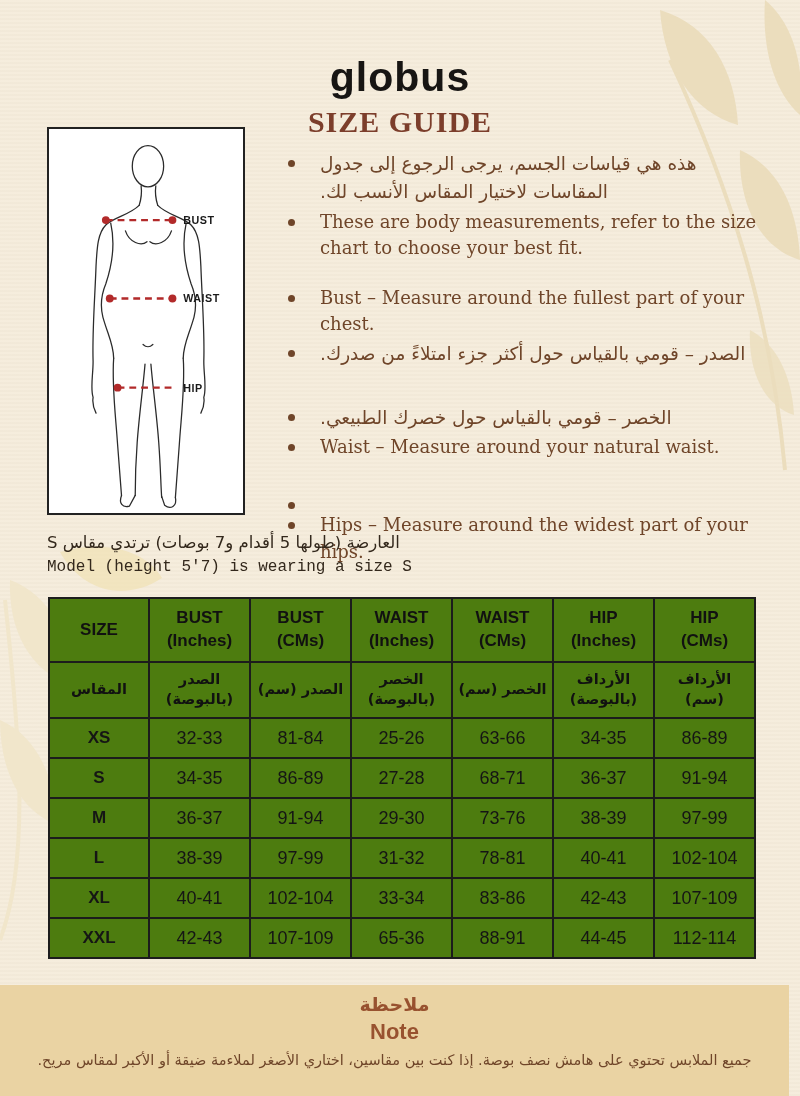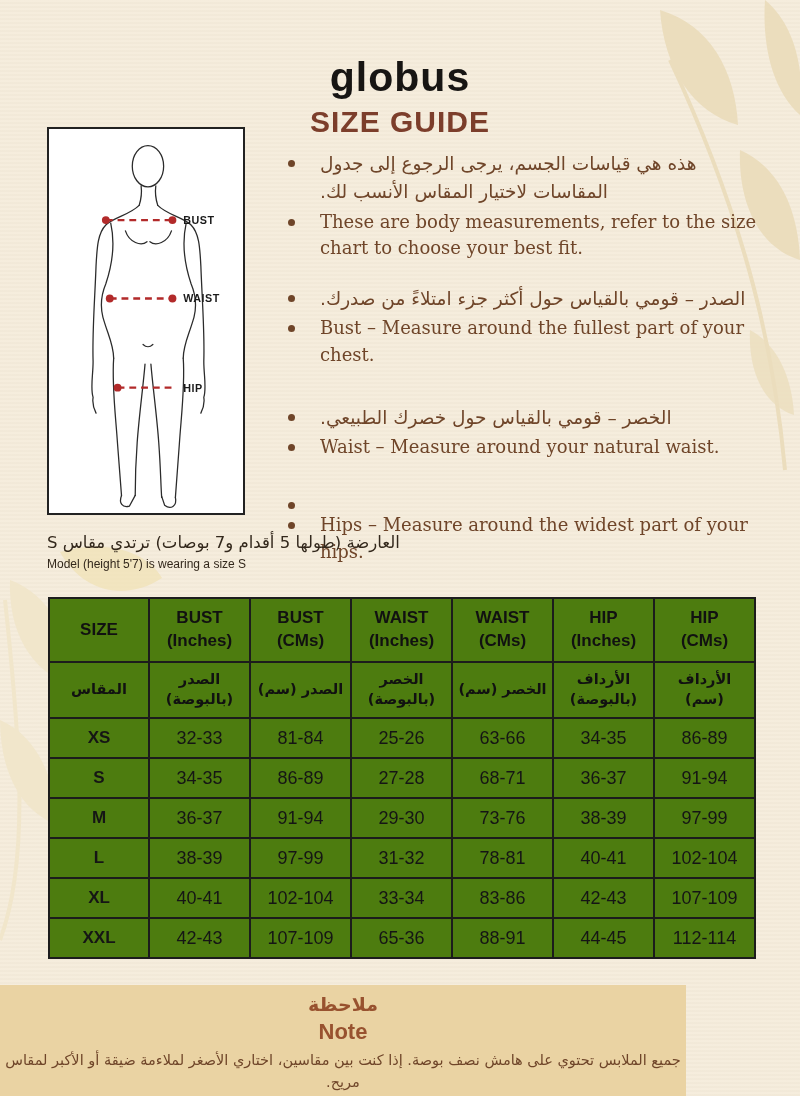--- a/index.html
+++ b/index.html
@@ -17,21 +17,21 @@
   .leaf-bl { position:absolute; left:0; top:540px; }
 
   header { position:absolute; top:24px; left:0; width:100%; text-align:center;margin-top:30px; }
   .logo {
     font-family:"Liberation Sans", sans-serif;
     font-size:41px; font-weight:600; letter-spacing:1px;
     color: var(--logo-color, #171513);
   }
   .title {
     margin-top:4px;
-    font-family:Liberation Sans, sans-serif;
+    font-family:Liberation Serif, serif;
     font-size:30px; font-weight:800; letter-spacing:1px;
     color: var(--title-brown, #7C3E2B);
   }
 
   .figure-box {
     position:absolute; left:47px; top:127px; width:198px; height:388px;
     background:#ffffff; border:2px solid #222222;
   }
   .figure-box svg { display:block; width:100%; height:100%; }
   .fig-label { font-family:"Liberation Sans", sans-serif; font-size:11px; font-weight:bold; fill:#1a1a1a; letter-spacing:.5px; }
@@ -49,38 +49,38 @@
   .line.ar .txt {
     direction:rtl; text-align:left;
     font-family:"DejaVu Sans", sans-serif; font-size:18.5px; line-height:1.5;
   }
   .line.en .txt {
     font-family:"DejaVu Serif", serif; font-size:18px; line-height:1.45;
   }
 
   .model-note { position:absolute; left:47px; top:531px; color: var(--dark-text, #33281C); }
   .model-note .ar { direction:rtl; text-align:left; font-size:16.5px; line-height:1.5; }
-  .model-note .en { font-family:Liberation Sans, sans-serif; font-size:12px; line-height:1.45; }
+  .model-note .en { font-family:Liberation Mono, monospace; font-size:16px; line-height:1.45; }
 
   table.size-table {
     position:absolute; left:48px; top:597px; width:706px;
     border-collapse:collapse; table-layout:fixed; background:#4d7c0f;
     font-family:"Liberation Sans", sans-serif;
   }
   .size-table th, .size-table td {
     border:2px solid var(--table-border, #1C1C1C);
     text-align:center; vertical-align:middle; padding:0 2px;
   }
   .size-table tr.row-en th { height:64px; font-size:17px; font-weight:800; color:#111; line-height:1.35; }
   .size-table tr.row-ar th { height:56px; font-size:14.5px; font-weight:700; color:#111; line-height:1.35; direction:rtl; font-family:"DejaVu Sans", sans-serif; }
   .size-table tbody td { height:40px; font-size:18px; color:#151515; }
   .size-table tbody td.size-col { font-weight:800; font-size:17px; }
 
   .note-band {
-    position:absolute; left:0; top:985px; width:686px; height:111px;
+    position:absolute; left:0; top:985px; width:789px; height:111px;
     background: var(--band-bg, #EAD3A3); text-align:center; padding-top:7px;
   }
   .nh-ar { font-size:19px; font-weight:700; color: var(--note-brown, #98522F); line-height:1.35; }
   .nh-en { font-family:"Liberation Sans", sans-serif; font-size:22px; font-weight:800; color: var(--note-brown, #98522F); line-height:1.3; }
   .nb-ar { font-size:14.5px; color: var(--text-brown, #7A4A2E); margin-top:4px; line-height:1.5; }
   .nb-en { font-family:"Liberation Sans", sans-serif; font-size:16.5px; color: var(--text-brown, #7A4A2E); margin-top:1px; }
 </style>
 </head>
 <body>
 
@@ -150,27 +150,27 @@
       <div class="line ar">
           <span class="bullet"></span>
           <div class="txt" dir="rtl">هذه هي قياسات الجسم، يرجى الرجوع إلى جدول المقاسات لاختيار المقاس الأنسب لك.</div>
         </div>
       <div class="line en">
           <span class="bullet"></span>
           <div class="txt">These are body measurements, refer to the size chart to choose your best fit.</div>
         </div>
     </div>
     <div class="group g2">
+      <div class="line en">
+          <span class="bullet"></span>
+          <div class="txt">Bust – Measure around the fullest part of your chest.</div>
+        </div>
       <div class="line ar">
           <span class="bullet"></span>
           <div class="txt" dir="rtl">الصدر – قومي بالقياس حول أكثر جزء امتلاءً من صدرك.</div>
-        </div>
-      <div class="line en">
-          <span class="bullet"></span>
-          <div class="txt">Bust – Measure around the fullest part of your chest.</div>
         </div>
     </div>
     <div class="group g3">
       <div class="line ar">
           <span class="bullet"></span>
           <div class="txt" dir="rtl">الخصر – قومي بالقياس حول خصرك الطبيعي.</div>
         </div>
       <div class="line en">
           <span class="bullet"></span>
           <div class="txt">Waist – Measure around your natural waist.</div>

